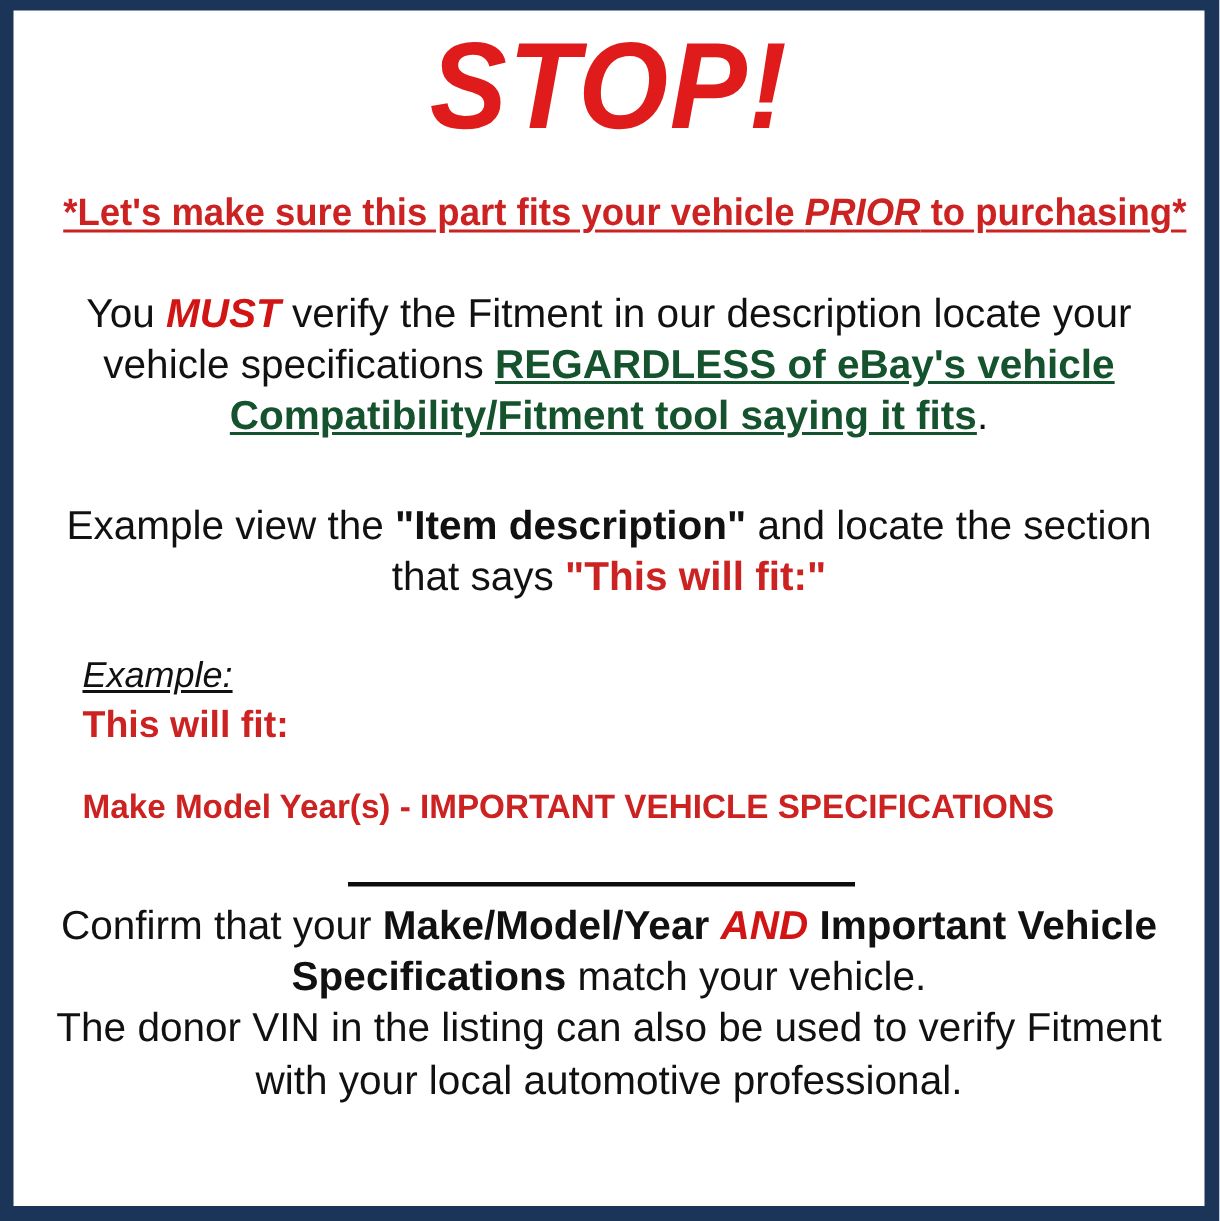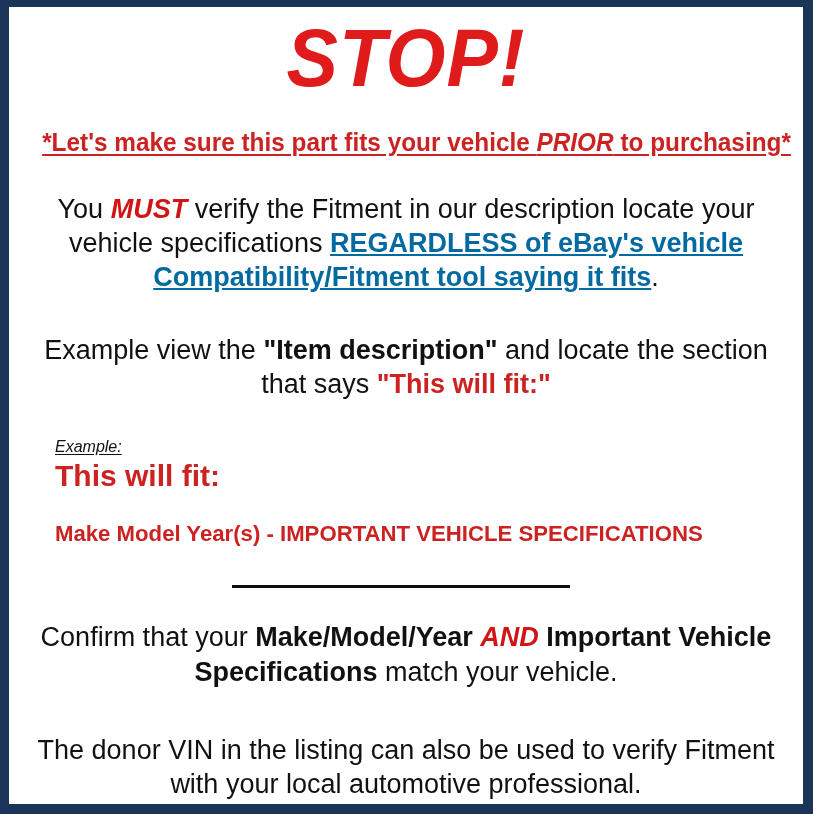--- a/index.html
+++ b/index.html
@@ -68,58 +68,58 @@
   
   .para {
     margin: 0;
     font-size: 27px;
     line-height: 1.27;
     color: #111111;
     font-weight: normal;
   }
   .para-must      { margin-top: 34px; }
   .para-view      { margin-top: 38px; }
-  .para-confirm   { margin-top: 40px; }
-  .para-vin       { margin-top: 44px; }
+  .para-confirm   { margin-top: 16px; }
+  .para-vin       { }
 
   .red-bold-ital-ul {
     color: #d11414;
     font-weight: bold;
     font-style: italic;
     text-underline-offset: 2px;
   }
   .red-bold-ul {
-    color: #0369a1;
+    color: #14532d;
     font-weight: bold;
     text-decoration: underline;
     text-underline-offset: 2px;
   }
   .black-bold { font-weight: bold; color: #111111; }
   .red-bold   { font-weight: bold; color: #cc2222; }
 
   
   .example-block {
     text-align: left;
     padding-left: 30px;
     margin-top: 36px;
   }
   .example-label {
     margin: 0;
-    font-size: 16px;
+    font-size: 24px;
     line-height: 1.2;
     font-style: italic;
     color: #111111;
     text-decoration: underline;
     text-underline-offset: 2px;
     display: inline-block;
     text-align: center;
   }
   .example-fit {
     margin: 2px 0 0 0;
-    font-size: 30px;
+    font-size: 25px;
     line-height: 1.2;
     font-weight: bold;
     color: #cc2222;
   }
   .example-spec {
     margin: 26px 0 0 0;
     font-size: 22.5px;
     line-height: 1.2;
     font-weight: bold;
     color: #cc2222;

